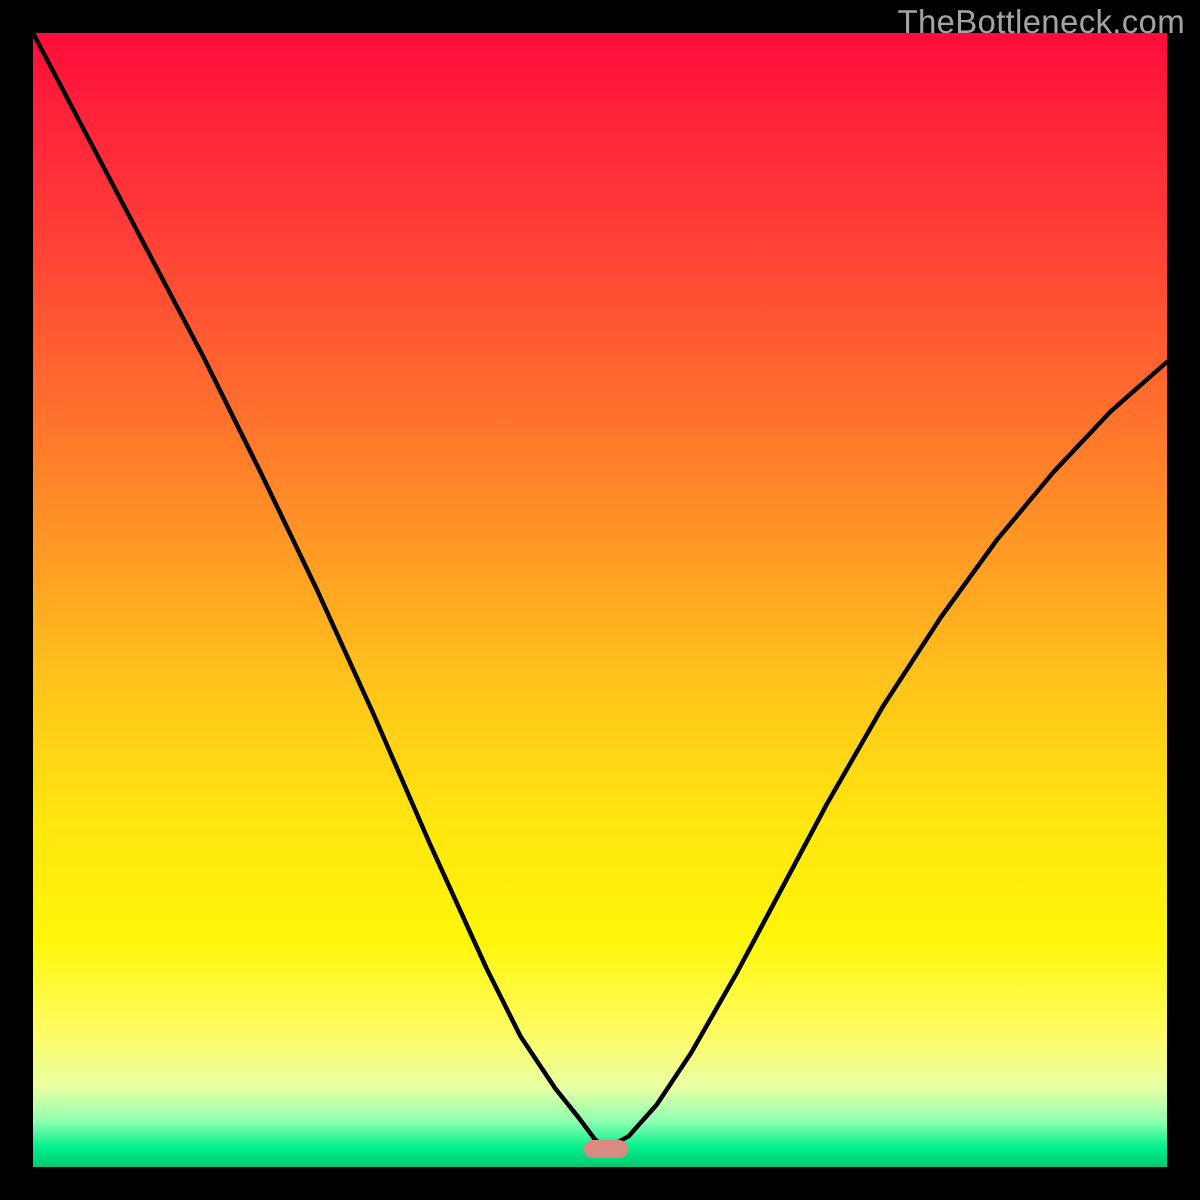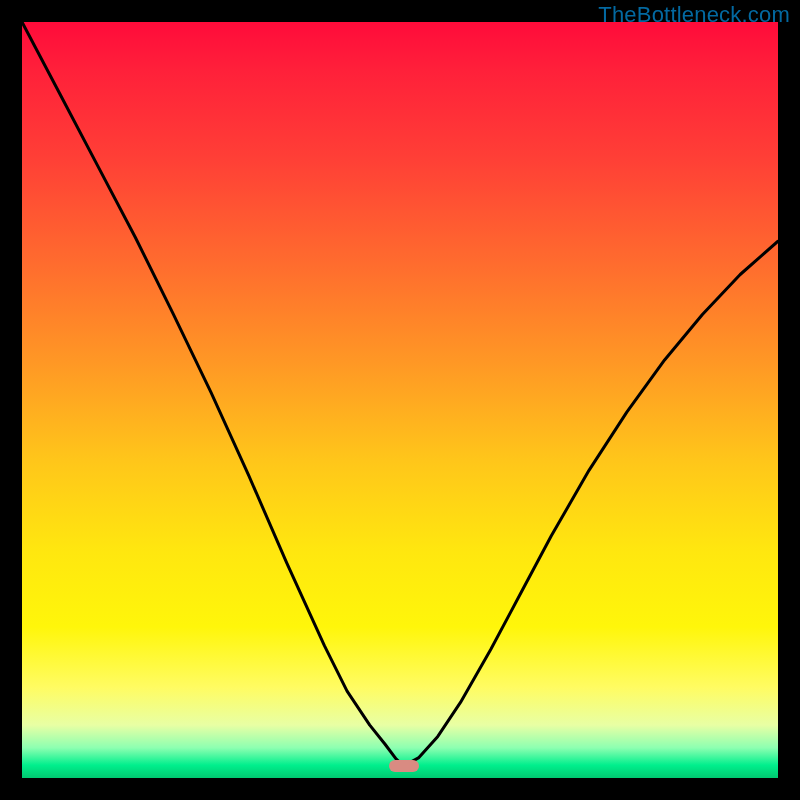--- a/index.html
+++ b/index.html
@@ -49,21 +49,21 @@
   .marker {
     position: absolute;
     background: #d98b82;
     border-radius: 999px;
     transform: translate(-50%, -50%);
   }
   .watermark {
     position: absolute;
     top: 2px;
     right: 10px;
-    color: #0369a1;
+    color: #a3a3a3;
     font-size: 22px;
     letter-spacing: 0.2px;
     user-select: none;
   }
   svg.curve {
     position: absolute;
     inset: 0;
   }
 </style>
 </head>

